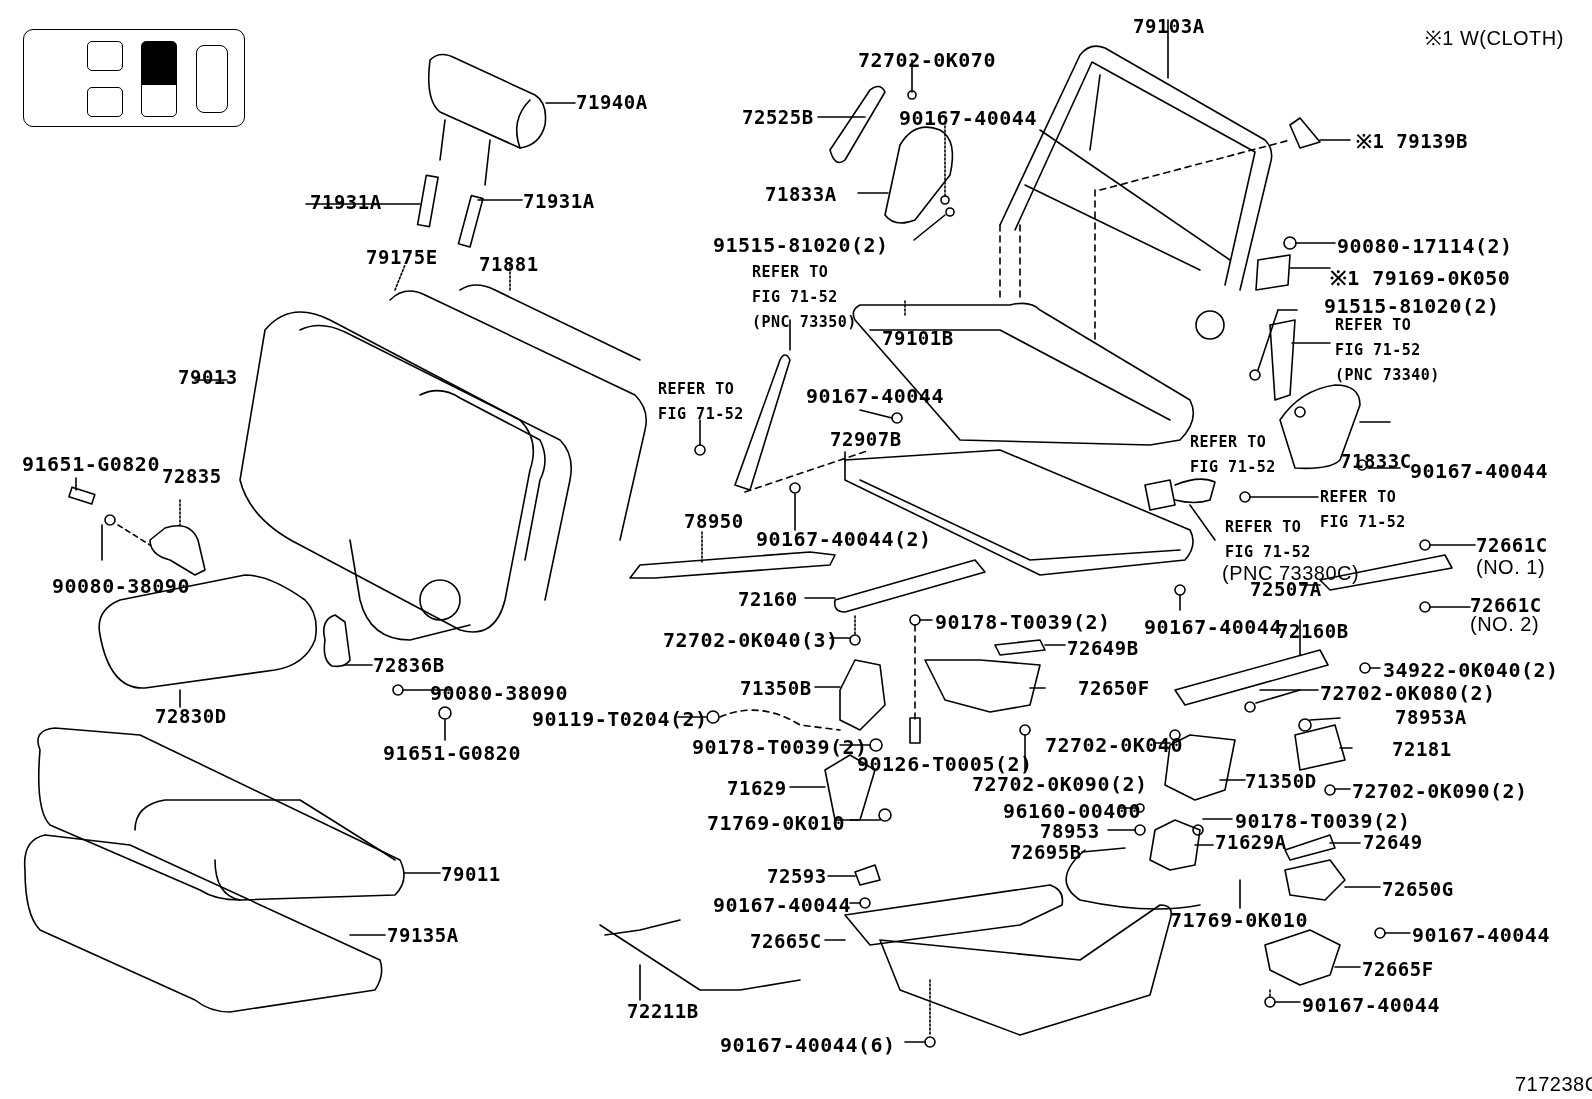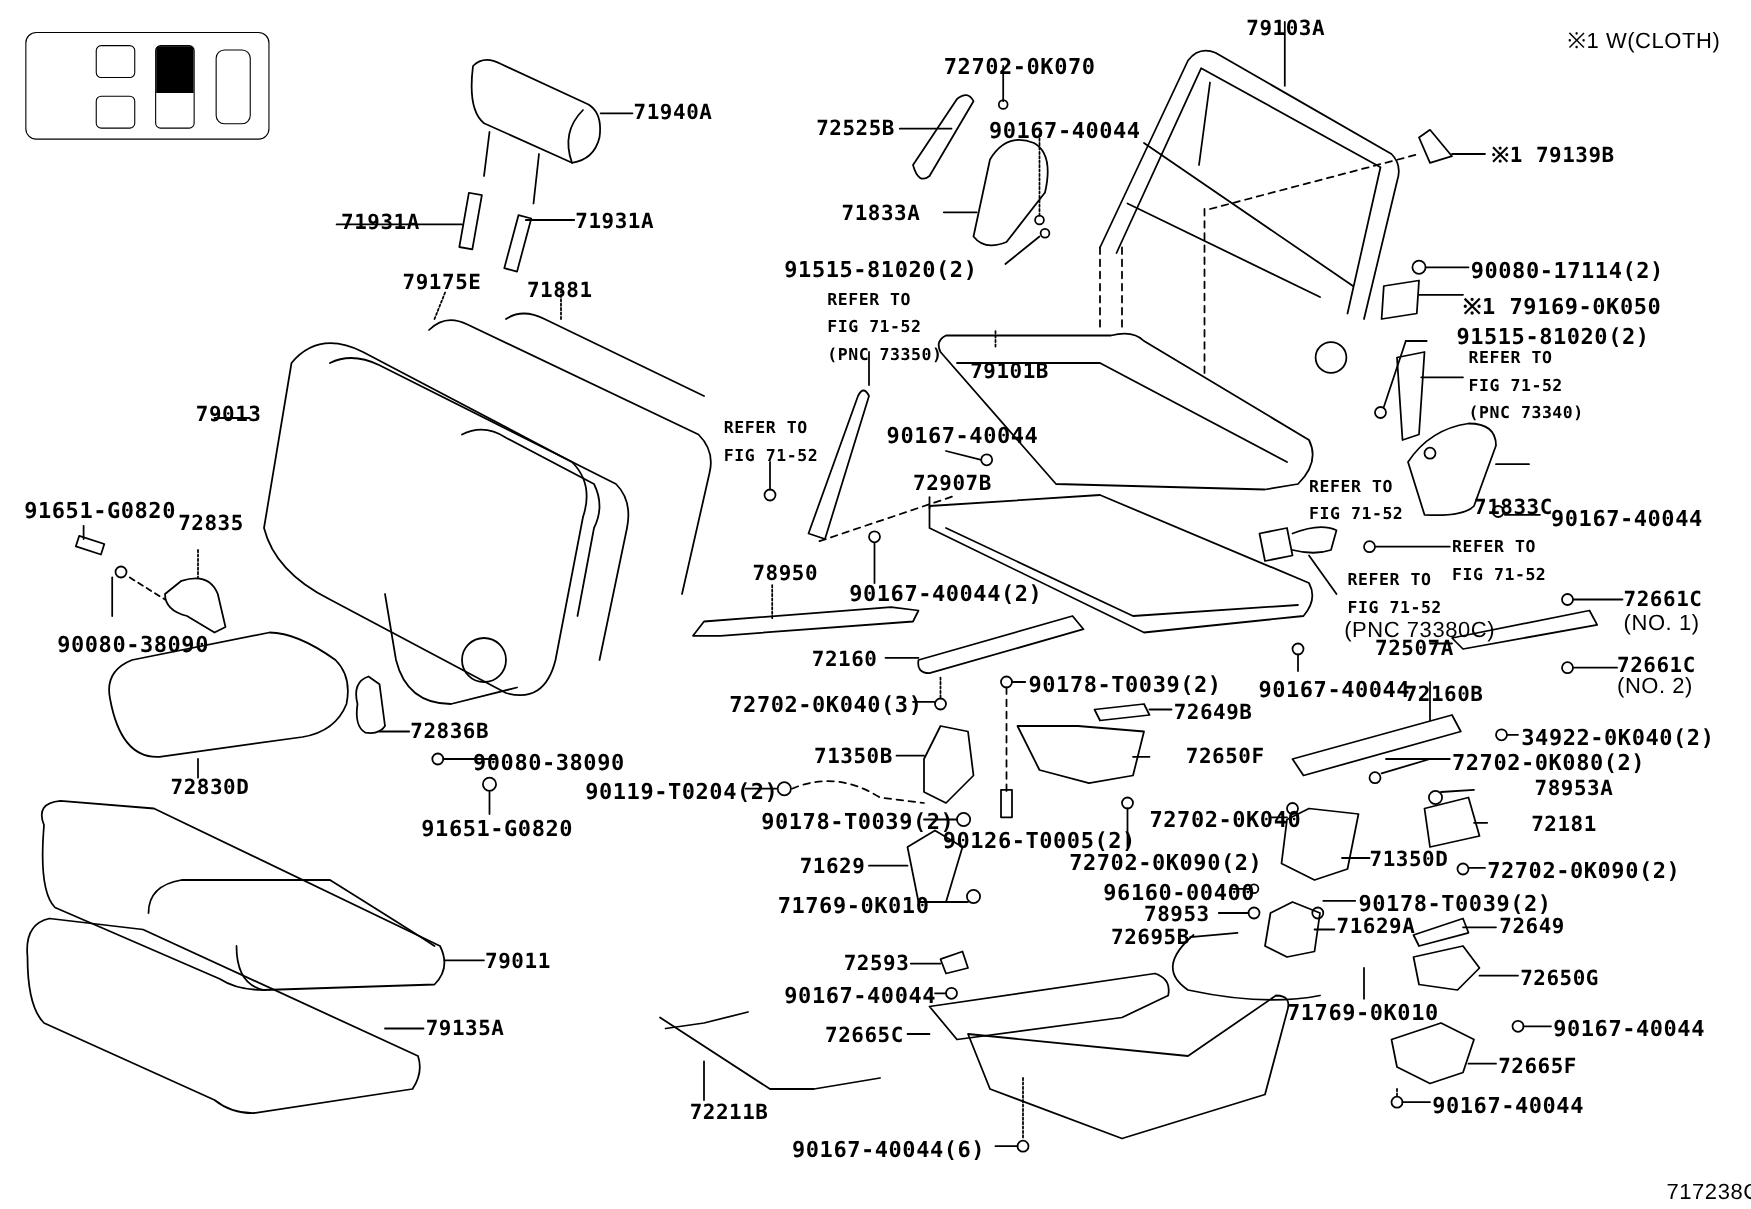--- a/index.html
+++ b/index.html
@@ -308,21 +308,21 @@
   <span class="lbl sm thin" style="left:1222px;top:563px;">(PNC 73380C)</span>
   <span class="lbl ref" style="left:752px;top:260px;">REFER TO
 FIG 71-52
 (PNC 73350)</span>
   <span class="lbl big" style="left:882px;top:289px;margin-top:40px;">79101B</span>
   <span class="lbl ref" style="left:658px;top:377px;">REFER TO
 FIG 71-52</span>
   <span class="lbl sm" style="left:806px;top:386px;">90167-40044</span>
   <span class="lbl big" style="left:830px;top:430px;">72907B</span>
   <span class="lbl big" style="left:684px;top:512px;">78950</span>
-  <span class="lbl sm" style="left:756px;top:529px;margin-left:16px;">90167-40044(2)</span>
+  <span class="lbl sm" style="left:756px;top:529px;">90167-40044(2)</span>
   <span class="lbl big" style="left:738px;top:590px;">72160</span>
   <span class="lbl sm" style="left:1144px;top:617px;">90167-40044</span>
   <span class="lbl big" style="left:1476px;top:536px;">72661C</span>
   <span class="lbl sm thin" style="left:1476px;top:557px;">(NO. 1)</span>
   <span class="lbl big" style="left:1250px;top:580px;">72507A</span>
   <span class="lbl big" style="left:1470px;top:596px;">72661C</span>
   <span class="lbl sm thin" style="left:1470px;top:614px;">(NO. 2)</span>
   <span class="lbl sm" style="left:663px;top:630px;">72702-0K040(3)</span>
   <span class="lbl sm" style="left:935px;top:612px;">90178-T0039(2)</span>
   <span class="lbl big" style="left:1067px;top:639px;text-align:center;">72649B</span>

